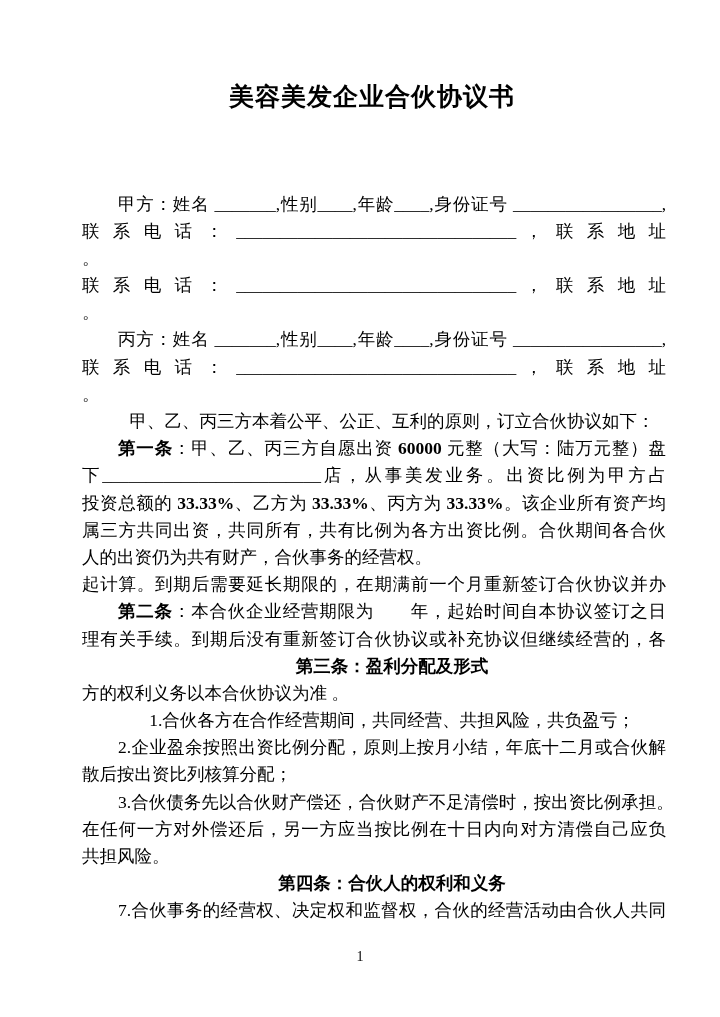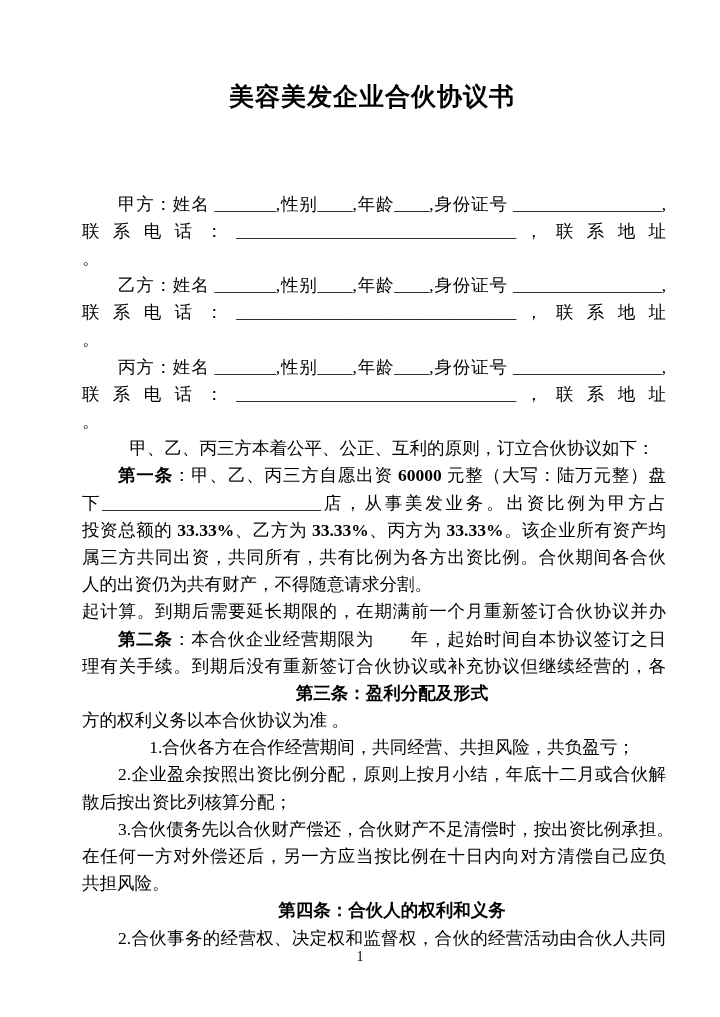--- a/index.html
+++ b/index.html
@@ -51,40 +51,39 @@
 </style>
 </head>
 <body>
 
 <div class="page">
   <h1 class="doc-title">美容美发企业合伙协议书</h1>
   <div class="content">
       <div class="line indent fill"><span>甲方：姓名 _______,性别____,年龄____,身份证号 _________________,</span></div>
       <div class="line fill"><span>联 系 电 话 ： ________________________________ ， 联 系 地 址</span></div>
       <div class="line"><span>。</span></div>
-      <div class="line indent fill"><span>乙方：姓名 _______,性别____,年龄____,身份证号 _________________,</span></div>
       <div class="line fill"><span>联 系 电 话 ： ________________________________ ， 联 系 地 址</span></div>
       <div class="line"><span>。</span></div>
       <div class="line indent fill"><span>丙方：姓名 _______,性别____,年龄____,身份证号 _________________,</span></div>
       <div class="line fill"><span>联 系 电 话 ： ________________________________ ， 联 系 地 址</span></div>
       <div class="line"><span>。</span></div>
       <div class="line indent"><span>甲、乙、丙三方本着公平、公正、互利的原则，订立合伙协议如下：</span></div>
       <div class="line indent fill"><span class="b">第一条</span><span>：甲、乙、丙三方自愿出资 </span><span class="b">60000</span><span> 元整（大写：陆万元整）盘</span></div>
       <div class="line fill"><span>下_________________________店，从事美发业务。出资比例为甲方占</span></div>
       <div class="line fill"><span>投资总额的 </span><span class="b">33.33%</span><span>、乙方为 </span><span class="b">33.33%</span><span>、丙方为 </span><span class="b">33.33%</span><span>。该企业所有资产均</span></div>
       <div class="line fill"><span>属三方共同出资，共同所有，共有比例为各方出资比例。合伙期间各合伙</span></div>
-      <div class="line"><span>人的出资仍为共有财产，不得随意请求分割。</span></div>
+      <div class="line"><span>人的出资仍为共有财产，合伙事务的经营权。</span></div>
       <div class="line fill"><span>起计算。到期后需要延长期限的，在期满前一个月重新签订合伙协议并办</span></div>
       <div class="line indent fill"><span class="b">第二条</span><span>：本合伙企业经营期限为　　年，起始时间自本协议签订之日</span></div>
       <div class="line fill"><span>理有关手续。到期后没有重新签订合伙协议或补充协议但继续经营的，各</span></div>
       <div class="line indent"><span class="b">第三条：盈利分配及形式</span></div>
       <div class="line"><span>方的权利义务以本合伙协议为准 。</span></div>
       <div class="line indent"><span>1.合伙各方在合作经营期间，共同经营、共担风险，共负盈亏；</span></div>
       <div class="line indent fill"><span>2.企业盈余按照出资比例分配，原则上按月小结，年底十二月或合伙解</span></div>
       <div class="line"><span>散后按出资比列核算分配；</span></div>
       <div class="line indent fill"><span>3.合伙债务先以合伙财产偿还，合伙财产不足清偿时，按出资比例承担。</span></div>
       <div class="line fill"><span>在任何一方对外偿还后，另一方应当按比例在十日内向对方清偿自己应负</span></div>
       <div class="line"><span>共担风险。</span></div>
       <div class="line indent"><span class="b">第四条：合伙人的权利和义务</span></div>
-      <div class="line indent fill"><span>2.合伙事务的经营权、决定权和监督权，合伙的经营活动由合伙人共同</span></div>
+      <div class="line indent fill"><span>7.合伙事务的经营权、决定权和监督权，合伙的经营活动由合伙人共同</span></div>
     </div>
   <div class="pageno">1</div>
 </div>
 
 </body></html>

